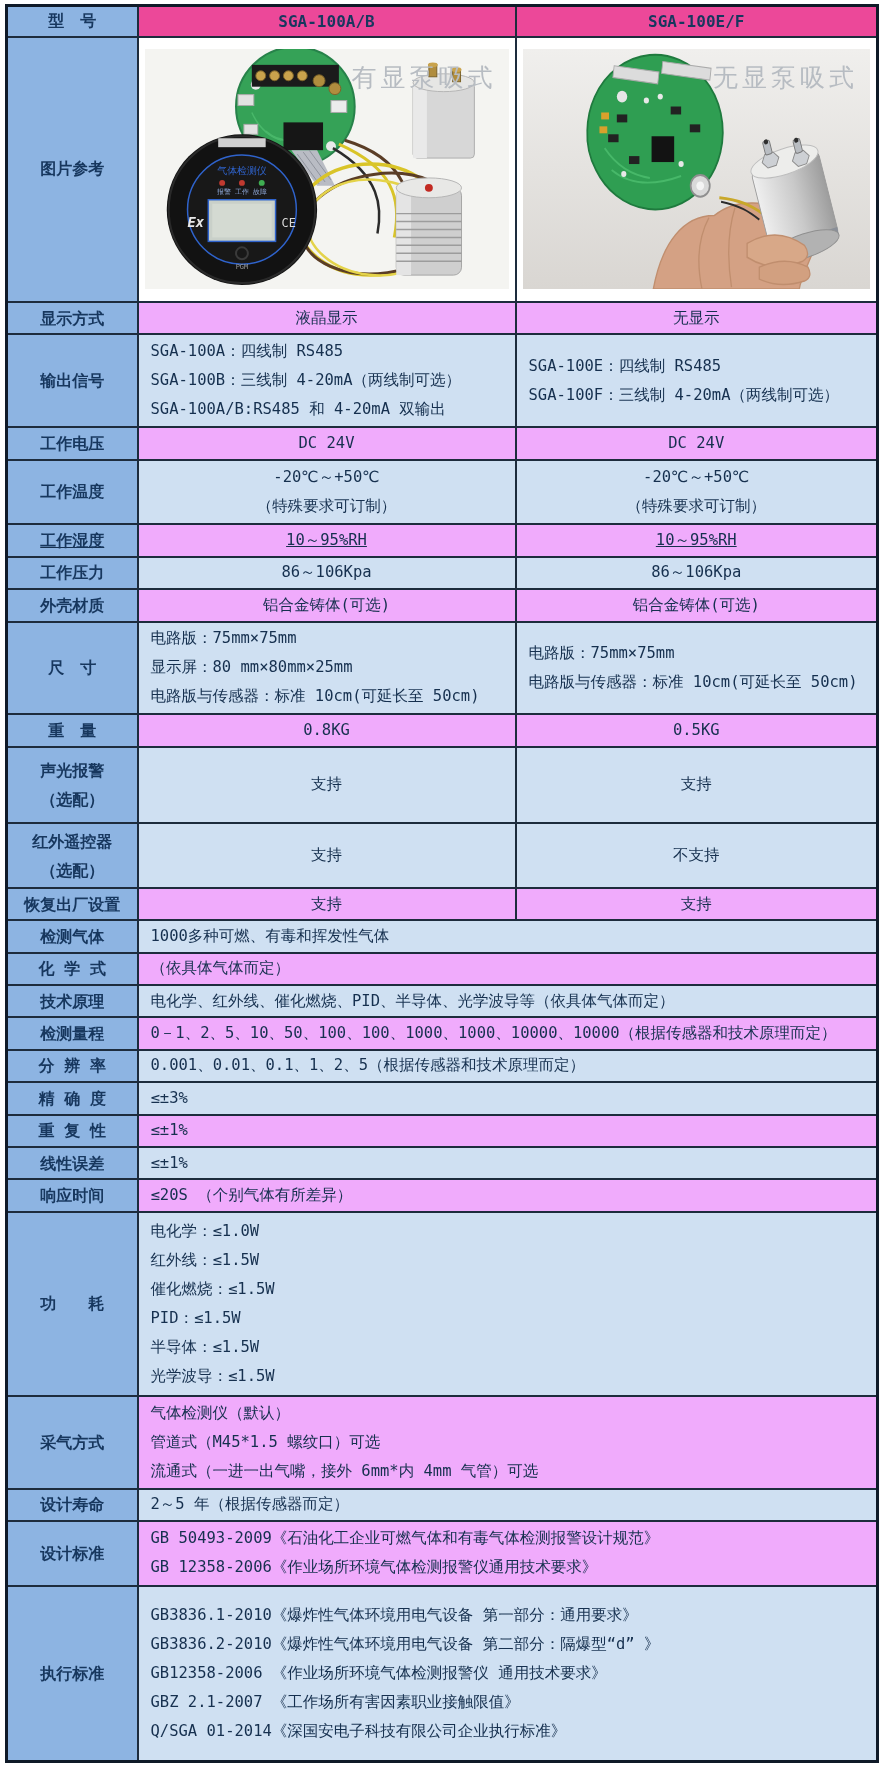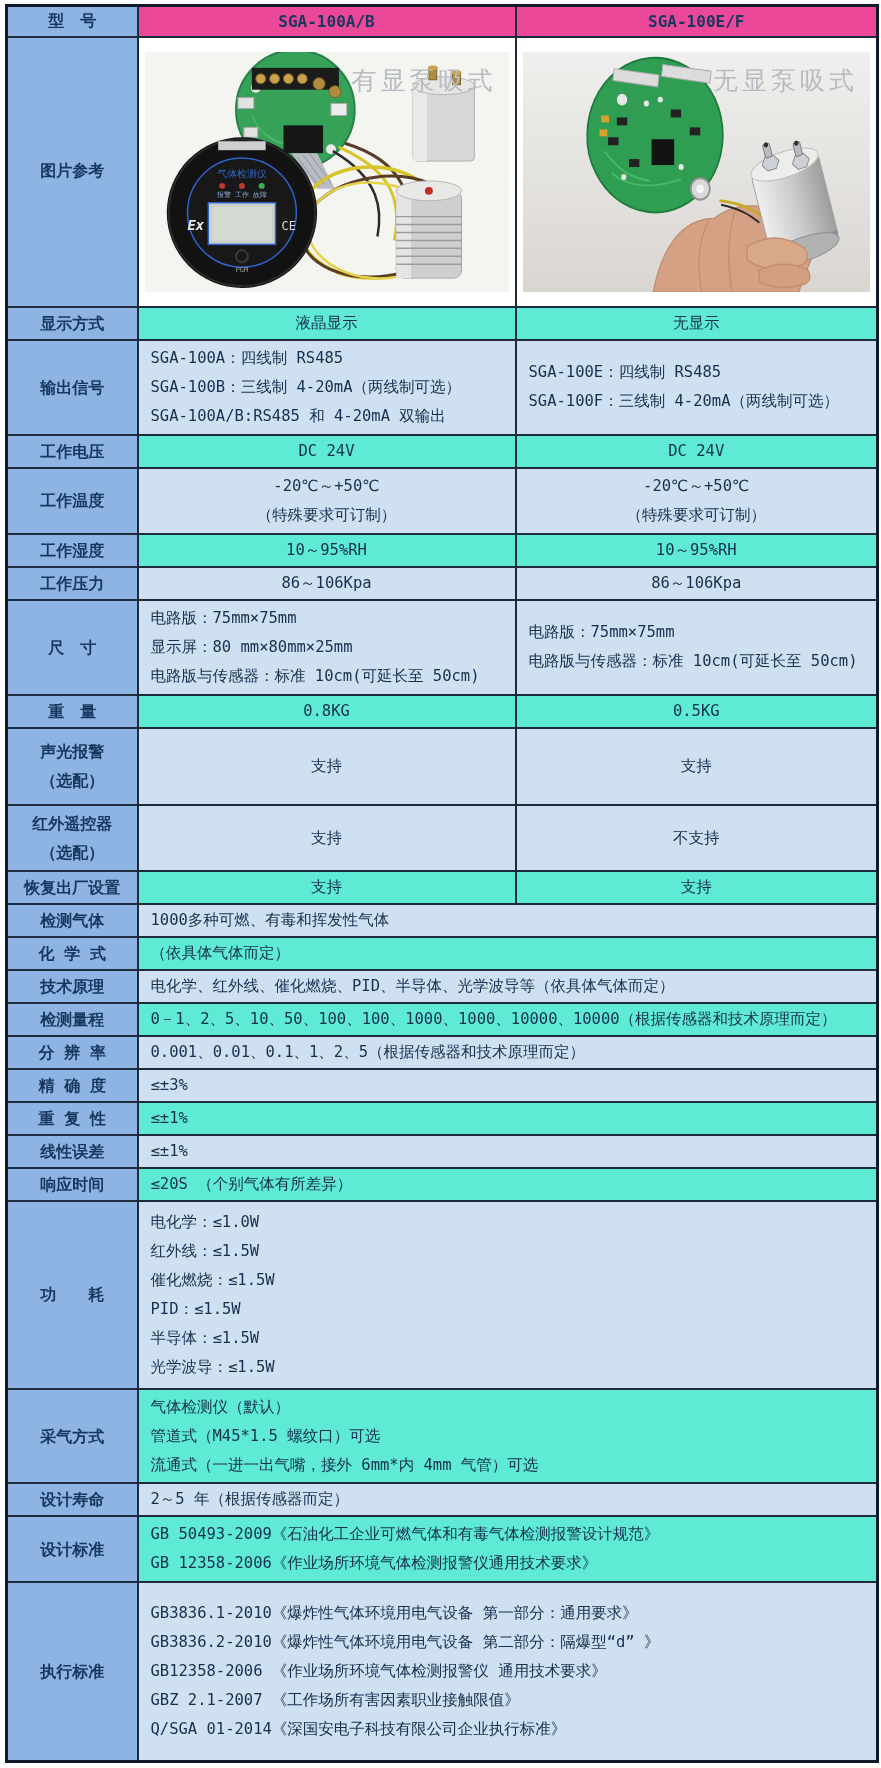--- a/index.html
+++ b/index.html
@@ -8,21 +8,21 @@
   table.spec{border-collapse:collapse;table-layout:fixed;width:871px;height:1759px;
              border:3px solid #0f1a28;color:#16304f;}
   td,th{border:2px solid #1d2c3d;padding:0;vertical-align:middle;overflow:hidden;}
   .lbl{background:#8db4e2;font-weight:bold;text-align:center;font-size:16px;color:#17375e;}
   .lbl .line{line-height:29px;}
   th.modelhead{background:#ec4899;font-weight:bold;font-size:16px;color:#17375e;}
   td.val{font-size:15.5px;}
   td.val.center{text-align:center;}
   td.val.left{text-align:left;padding-left:12px;padding-right:6px;}
   td.val .line{line-height:29px;}
-  .bgA{background:#5eead4;}
+  .bgA{background:#f0abfc;}
   .bgB{background:#cfe0f2;}
   td.photocell{background:#ffffff;padding:6px;}
   .photo{position:relative;width:100%;height:240px;}
   .photo svg{display:block;width:100%;height:100%;}
   .wm{position:absolute;top:12px;right:12px;font-size:25px;color:#b7bcc2;letter-spacing:4px;
       font-family:"DejaVu Sans","Liberation Sans",sans-serif;}
 </style>
 </head>
 <body>
 
@@ -232,40 +232,51 @@
           </td>
           <td class="val center bgB">
             <div class="line">-20℃～+50℃</div>
             <div class="line">（特殊要求可订制）</div>
           </td>
           <td class="val center bgB">
             <div class="line">-20℃～+50℃</div>
             <div class="line">（特殊要求可订制）</div>
           </td>
         </tr>
-        <tr style="height: 16px;">
+        <tr style="height: 16px; text-decoration: underline;">
           <td class="lbl">
             <div class="line">工作湿度</div>
           </td>
           <td class="val center bgA">
             <div class="line">10～95%RH</div>
           </td>
           <td class="val center bgA">
             <div class="line">10～95%RH</div>
           </td>
         </tr>
         <tr style="height: 31px;">
           <td class="lbl">
             <div class="line">工作压力</div>
           </td>
           <td class="val center bgB">
             <div class="line">86～106Kpa</div>
           </td>
           <td class="val center bgB">
             <div class="line">86～106Kpa</div>
+          </td>
+        </tr>
+        <tr style="height: 31px;">
+          <td class="lbl">
+            <div class="line">外壳材质</div>
+          </td>
+          <td class="val center bgA">
+            <div class="line">铝合金铸体(可选)</div>
+          </td>
+          <td class="val center bgA">
+            <div class="line">铝合金铸体(可选)</div>
           </td>
         </tr>
         <tr style="height: 88px;">
           <td class="lbl">
             <div class="line">尺　寸</div>
           </td>
           <td class="val left bgB">
             <div class="line">电路版：75mm×75mm</div>
             <div class="line">显示屏：80 mm×80mm×25mm</div>
             <div class="line">电路版与传感器：标准 10cm(可延长至 50cm)</div>

